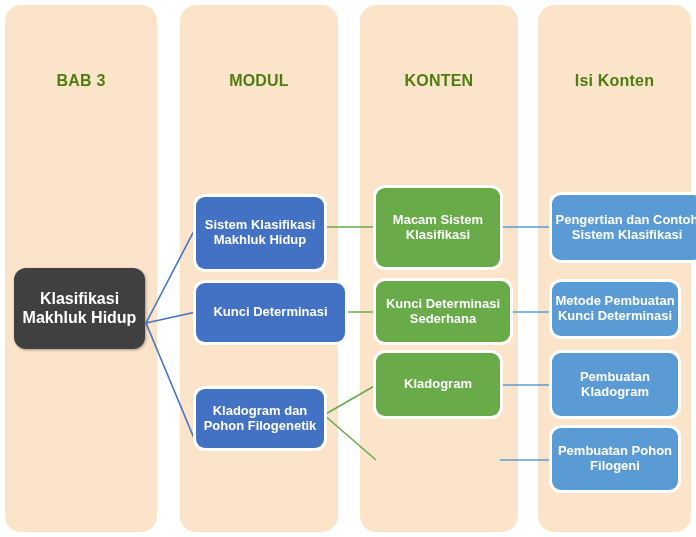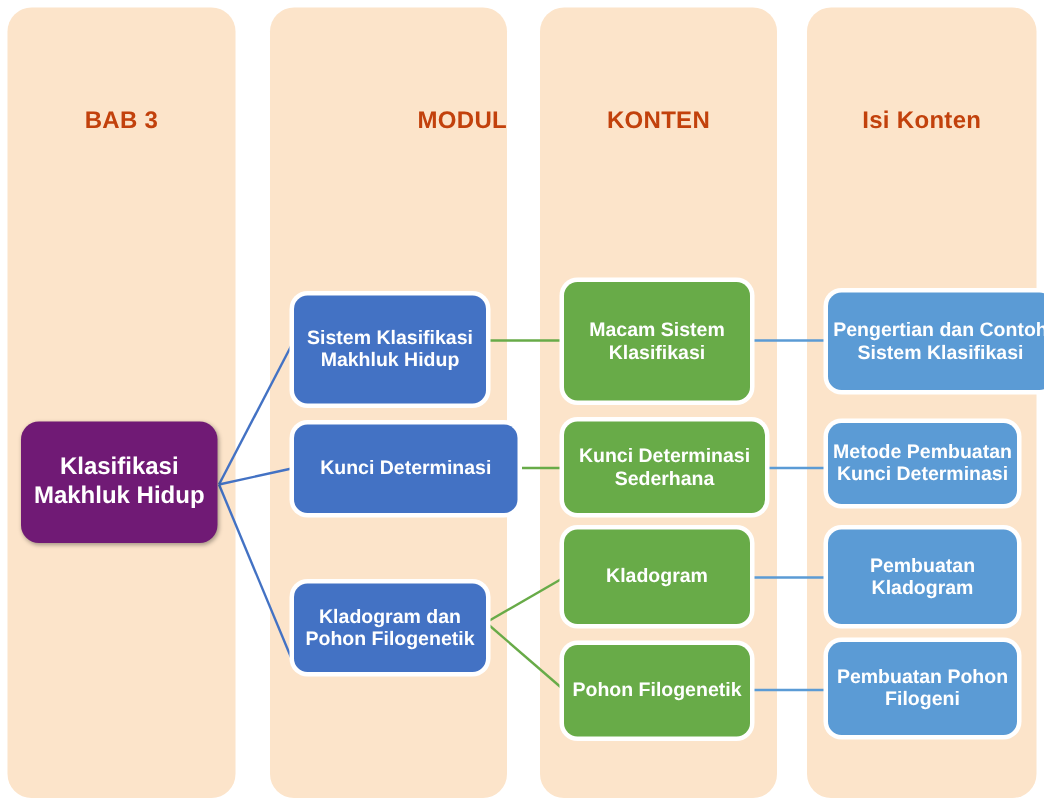--- a/index.html
+++ b/index.html
@@ -22,43 +22,42 @@
     position: absolute;
     background: #fce4ca;
     border-radius: 16px;
   }
   .panel-title {
     position: absolute;
     width: 100%;
     text-align: center;
     font-weight: bold;
     font-size: 16px;
-    color: #c2410c;
+    color: #4d7c0f;
     letter-spacing: 0.2px;
   }
   .node {
     position: absolute;
     display: flex;
     align-items: center;
     justify-content: center;
     text-align: center;
     font-weight: bold;
     color: #ffffff;
     border-radius: 9px;
     box-sizing: border-box;
     line-height: 1.15;
     padding: 2px 3px;
     box-shadow: 0 0 0 3px #ffffff;
   }
   .node-root {
-    background: #701a75;
+    background: #404040;
     font-size: 16px;
     border-radius: 12px;
     box-shadow: 1px 1px 3px rgba(0,0,0,0.35);
-    margin-top: 13px;
   }
   .node-modul {
     background: #4372c4;
     font-size: 13px;
   }
   .node-konten {
     background: #68ab48;
     font-size: 13px;
   }
   .node-isi {
@@ -78,21 +77,21 @@
 <body>
 
 <div id="canvas">
 
   <div class="panel" style="left:5px; top:5px; width:152px; height:527px;"></div>
   <div class="panel" style="left:180px; top:5px; width:158px; height:527px;"></div>
   <div class="panel" style="left:360px; top:5px; width:158px; height:527px;"></div>
   <div class="panel" style="left:538px; top:5px; width:153px; height:527px;"></div>
 
   <div class="panel-title" style="left:5px; top:72px; width:152px;">BAB 3</div>
-  <div class="panel-title" style="left:180px; top:72px; width:158px;text-align:right;">MODUL</div>
+  <div class="panel-title" style="left:180px; top:72px; width:158px;">MODUL</div>
   <div class="panel-title" style="left:360px; top:72px; width:158px;">KONTEN</div>
   <div class="panel-title" style="left:538px; top:72px; width:153px;">Isi Konten</div>
 
   <svg class="links" viewBox="0 0 696 537">
 
     <path d="M146,323 L196,227" stroke="#4372c4" stroke-width="1.6" fill="none"></path>
     <path d="M146,323 L196,312" stroke="#4372c4" stroke-width="1.6" fill="none"></path>
     <path d="M146,323 L196,443" stroke="#4372c4" stroke-width="1.6" fill="none"></path>
 
     <path d="M324,227 L376,227" stroke="#68ab48" stroke-width="1.6" fill="none"></path>
@@ -110,20 +109,19 @@
 
   <div class="node node-root" style="left:14px; top:268px; width:131px; height:81px;">Klasifikasi Makhluk Hidup</div>
 
   <div class="node node-modul" style="left:196px; top:197px; width:128px; height:72px;">Sistem Klasifikasi Makhluk Hidup</div>
   <div class="node node-modul" style="left:196px; top:283px; width:149px; height:59px;">Kunci Determinasi</div>
   <div class="node node-modul" style="left:196px; top:389px; width:128px; height:59px;">Kladogram dan Pohon Filogenetik</div>
 
   <div class="node node-konten" style="left:376px; top:188px; width:124px; height:79px;">Macam Sistem Klasifikasi</div>
   <div class="node node-konten" style="left:376px; top:281px; width:134px; height:61px;">Kunci Determinasi Sederhana</div>
   <div class="node node-konten" style="left:376px; top:353px; width:124px; height:63px;">Kladogram</div>
-  <div class="node node-konten" style="left:376px; top:430px; width:124px; height:61px;">Pohon Filogenetik</div>
 
   <div class="node node-isi" style="left:552px; top:195px; width:150px; height:65px;">Pengertian dan Contoh Sistem Klasifikasi</div>
   <div class="node node-isi" style="left:552px; top:282px; width:126px; height:54px;">Metode Pembuatan Kunci Determinasi</div>
   <div class="node node-isi" style="left:552px; top:353px; width:126px; height:63px;">Pembuatan Kladogram</div>
   <div class="node node-isi" style="left:552px; top:428px; width:126px; height:62px;">Pembuatan Pohon Filogeni</div>
 
 </div>
 
 </body></html>

